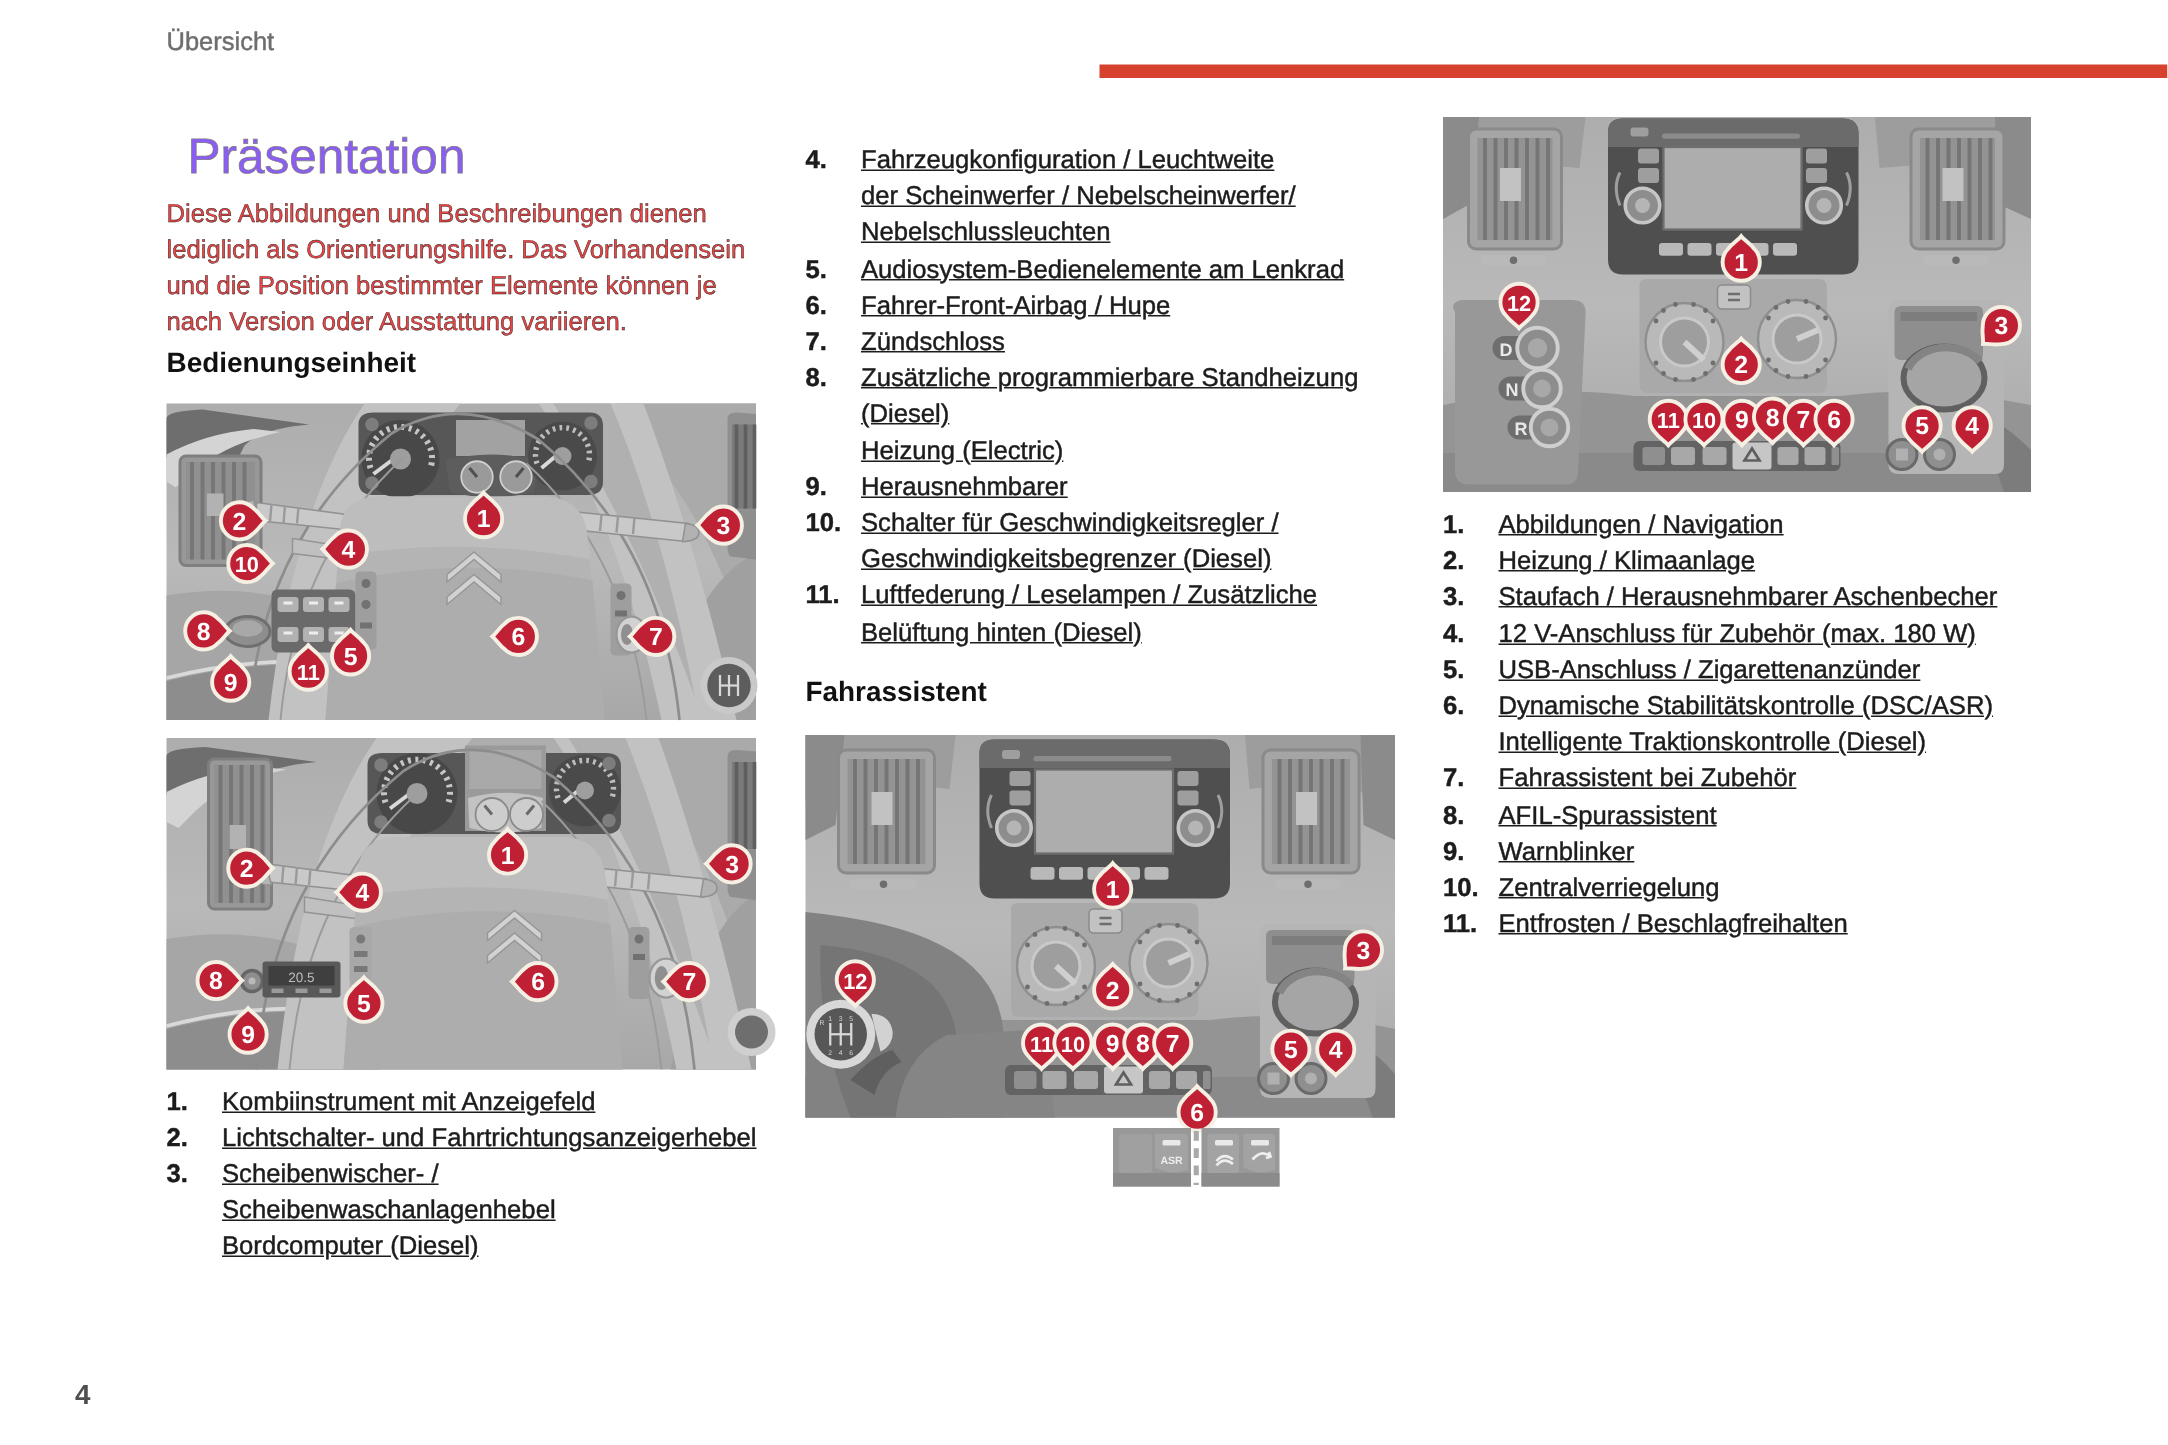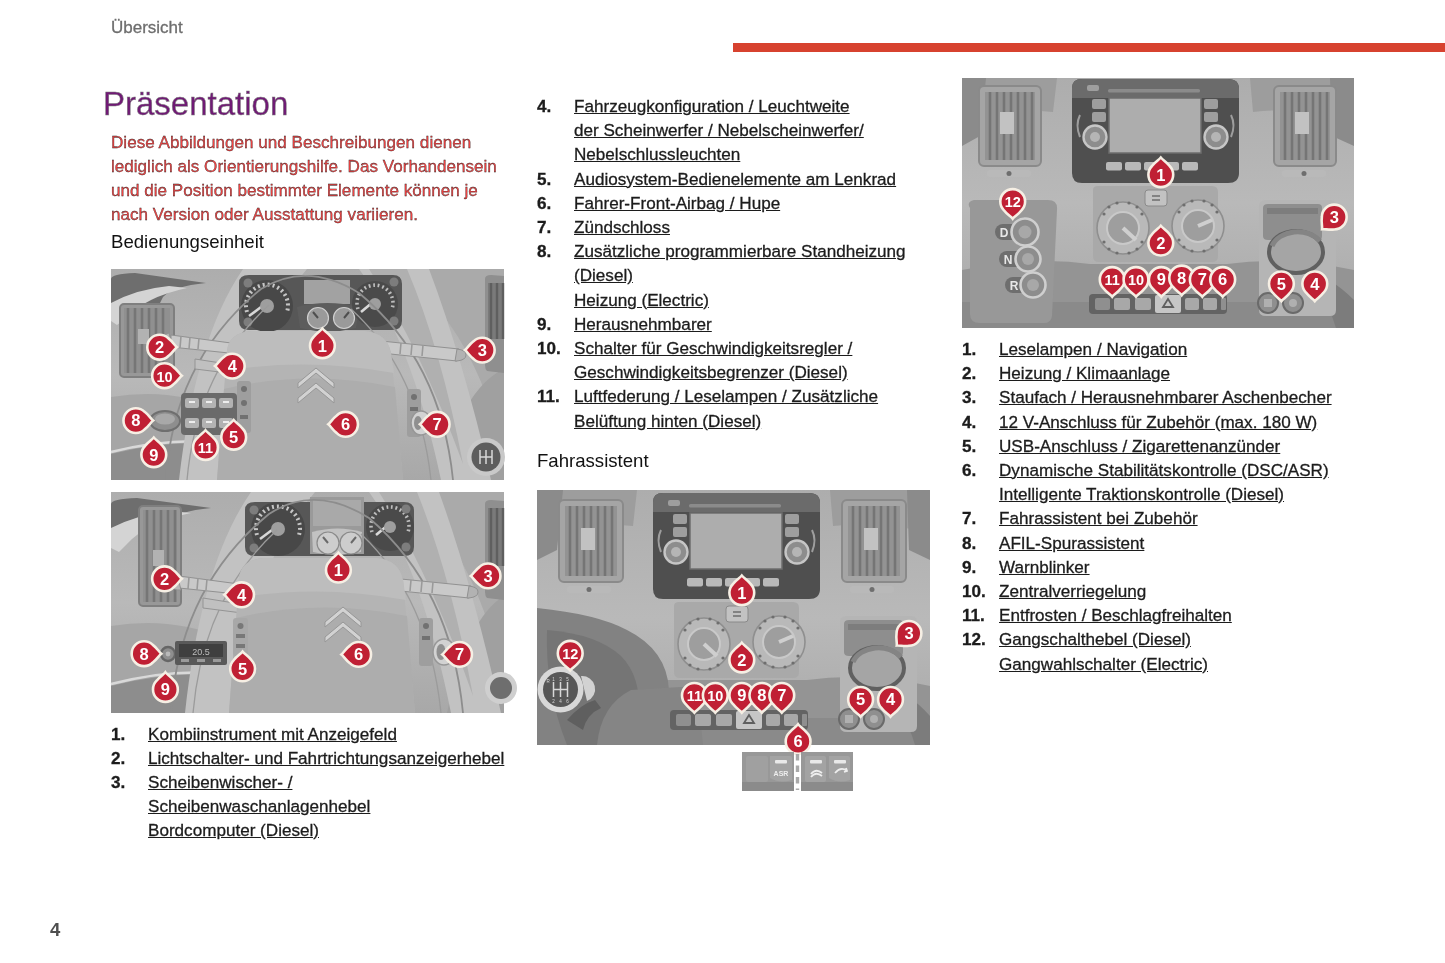--- a/index.html
+++ b/index.html
@@ -4,30 +4,30 @@
 <style>
   html,body{margin:0;padding:0;background:#ffffff;}
   body{width:1445px;height:963px;position:relative;overflow:hidden;
        font-family:"Liberation Sans", sans-serif;}
   .abs{position:absolute;}
   .body-txt{font-size:17.1px;line-height:24px;color:#ef4444;-webkit-text-stroke:0.3px #1c1c1c;}
   .list{font-size:17.1px;line-height:24.2px;color:#1c1c1c;-webkit-text-stroke:0.3px #1c1c1c;}
   .li{display:flex;}
   .li .n{font-weight:bold;flex:0 0 37px;}
   .li .t{flex:1;text-decoration:underline;}
-  .h2{font-size:18.6px;font-weight:normal;color:#111;}
+  .h2{font-size:18.6px;font-weight:bold;color:#111;}
 </style>
 </head>
 <body>
 
 <div class="abs" style="left:111px;top:18px;font-size:17px;color:#6e6e6e;-webkit-text-stroke:0.3px #6e6e6e;">Übersicht</div>
 
 <div class="abs" style="left:733px;top:43px;width:712px;height:9px;background:#d7422f;"></div>
 
-<div class="abs" style="left:103px;top:84.5px;font-size:33px;color:#701a75;-webkit-text-stroke:0.5px #7d7d7d;">Präsentation</div>
+<div class="abs" style="left:125px;top:84.5px;font-size:33px;color:#8b5cf6;-webkit-text-stroke:0.5px #7d7d7d;">Präsentation</div>
 
 <div class="abs body-txt" style="left:111px;top:130.5px;width:400px;">Diese Abbildungen und Beschreibungen dienen lediglich als Orientierungshilfe. Das Vorhandensein und die Position bestimmter Elemente können je nach Version oder Ausstattung variieren.</div>
 
 <div class="abs h2" style="left:111px;top:231px;">Bedienungseinheit</div>
 
 <svg width="0" height="0" style="position:absolute">
  <defs>
   <path id="pin" d="M 0,-17.3 C 1.9,-14.9 5.7,-13 8.8,-8.8 A 12.4,12.4 0 1,1 -8.8,-8.8 C -5.7,-13 -1.9,-14.9 0,-17.3 Z" fill="#c02034" stroke="#f6efe4" stroke-width="2.6"></path>
   <linearGradient id="dashbg" x1="0" y1="0" x2="0" y2="1">
     <stop offset="0" stop-color="#adadad"></stop>
@@ -878,21 +878,21 @@
     <g transform="translate(352.8,205.8)">
         <use href="#pin" transform="rotate(180)"></use>
         <text y="5.8">4</text>
       </g>
   </g>
 </svg>
 
 <div class="abs list" style="left:962px;top:338px;width:430px;">
   <div class="li">
       <span class="n">1.</span>
-      <span class="t">Leselampen / Navigation</span>
+      <span class="t">Abbildungen / Navigation</span>
     </div>
   <div class="li">
       <span class="n">2.</span>
       <span class="t">Heizung / Klimaanlage</span>
     </div>
   <div class="li">
       <span class="n">3.</span>
       <span class="t">Staufach / Herausnehmbarer Aschenbecher</span>
     </div>
   <div class="li">
@@ -920,19 +920,15 @@
       <span class="t">Warnblinker</span>
     </div>
   <div class="li">
       <span class="n">10.</span>
       <span class="t">Zentralverriegelung</span>
     </div>
   <div class="li">
       <span class="n">11.</span>
       <span class="t">Entfrosten / Beschlagfreihalten</span>
     </div>
-  <div class="li">
-      <span class="n">12.</span>
-      <span class="t">Gangschalthebel (Diesel)<br>Gangwahlschalter (Electric)</span>
-    </div>
 </div>
 
 <div class="abs" style="left:50px;top:919px;font-size:18.5px;font-weight:bold;color:#4f4f4f;">4</div>
 
 </body></html>

